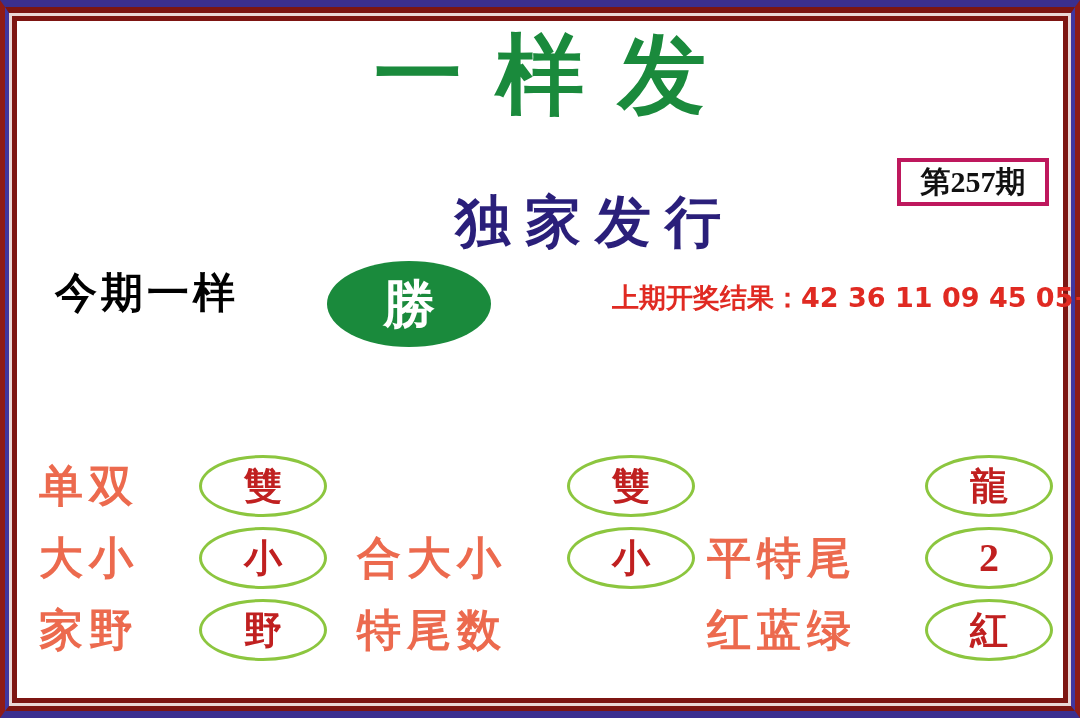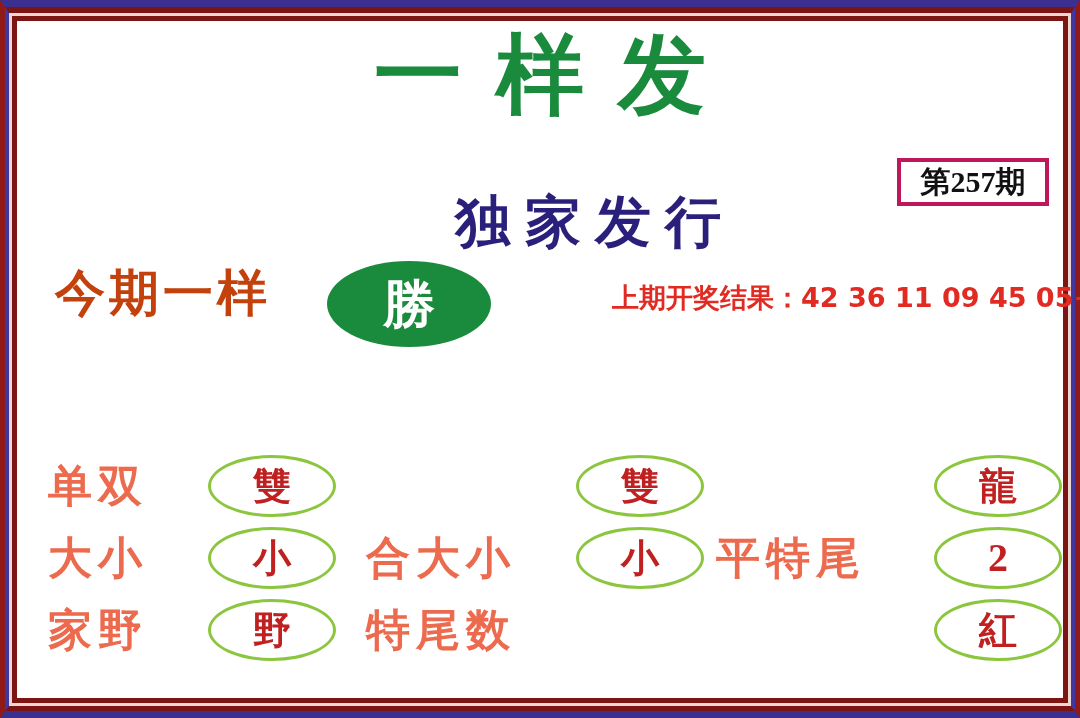--- a/index.html
+++ b/index.html
@@ -114,24 +114,24 @@
     font-size: 30px;
     line-height: 40px;
     text-align: center;
     white-space: nowrap;
   }
 
   .tagline {
     position: absolute;
     left: 38px;
     top: 242px;
-    color: #c2410c;
+    color: #000000;
     font-family: "Liberation Serif", "DejaVu Serif", serif;
     font-weight: bold;
-    font-size: 50px;
+    font-size: 42px;
     letter-spacing: 4px;
     line-height: 60px;
     white-space: nowrap;
   }
   .win-ellipse {
     position: absolute;
     left: 310px;
     top: 240px;
     width: 164px;
     height: 86px;
@@ -157,21 +157,20 @@
     white-space: nowrap;
   }
 
   
   .grid {
     position: absolute;
     left: 0;
     top: 432px;
     width: 1046px;
     height: 220px;
-    margin-left: 9px;
   }
   .pcol {
     position: absolute;
     top: 0;
     width: 330px;
     height: 220px;
   }
   .pcol.c1 { left: 22px; }
   .pcol.c2 { left: 340px; }
   .pcol.c3 { left: 690px; }
@@ -295,20 +294,21 @@
             <span class="pval">龍</span>
           </span>
         </div>
         <div class="prow">
           <span class="plabel">平特尾</span>
           <span class="pval-wrap">
             <span class="pval num">2</span>
           </span>
         </div>
         <div class="prow">
+          <span class="plabel">红蓝绿</span>
           <span class="pval-wrap">
             <span class="pval">紅</span>
           </span>
         </div>
       </div>
 
     </div>
 
   </div>
 </div>

